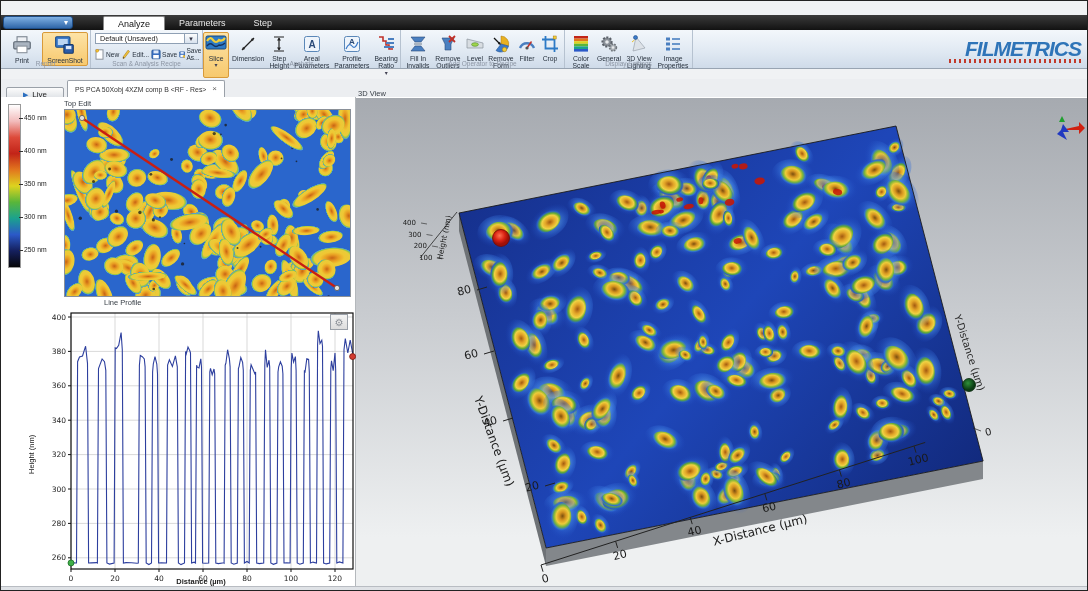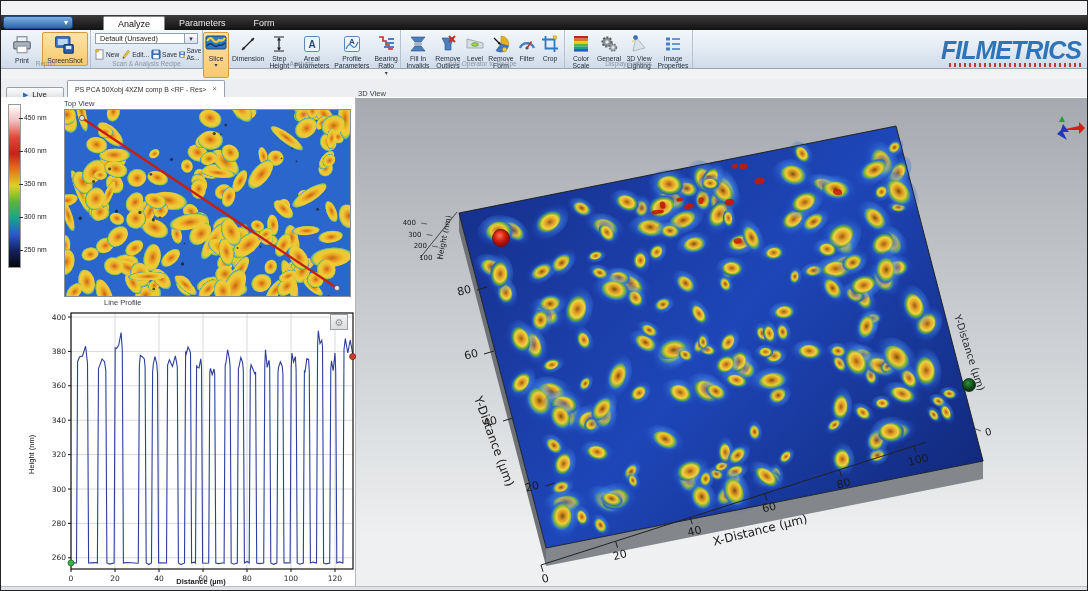--- a/index.html
+++ b/index.html
@@ -30,21 +30,21 @@
   .rlbl{font-size:6.8px;line-height:1.08;color:#27313d;margin-top:1px;}
   .ric{flex:0 0 auto;}
   .drop{font-size:6px;color:#445;line-height:1;}
   .recipe-select{display:flex;margin:1px 2px 2px 2px;height:14px;}
   .recipe-box{flex:1;background:#fff;border:1px solid #8fa0b4;font-size:7.2px;color:#222;display:flex;align-items:center;padding-left:4px;}
   .recipe-arrow{width:13px;background:linear-gradient(#fdfdfd,#d8e2ee);border:1px solid #8fa0b4;border-left:none;
                 display:flex;align-items:center;justify-content:center;font-size:7px;color:#334;}
   .mini-row{display:flex;justify-content:space-between;padding:0 1px;}
   .mini-btn{display:flex;align-items:center;gap:1px;font-size:6.6px;color:#27313d;padding:1px;}
   .logo-wrap{position:absolute;right:8px;top:8px;width:170px;text-align:right;}
-  .logo-text{font-size:25px;font-weight:bold;font-style:italic;color:#2e74b8;letter-spacing:-1px;line-height:1;}
+  .logo-text{font-size:21px;font-weight:bold;font-style:italic;color:#2e74b8;letter-spacing:-1px;line-height:1;}
   .logo-ticks{margin-top:0;height:4px;margin-left:38px;
       background:repeating-linear-gradient(90deg,#c23a2a 0 2px,transparent 2px 5px);}
   
   .tabstrip{position:absolute;left:0;top:78px;width:1088px;height:18px;background:#eceef1;}
   .live-btn{position:absolute;left:5px;top:8px;width:58px;height:14px;background:linear-gradient(#fcfcfc,#d9dde2);
             border:1px solid #9aa0a8;border-radius:2px;display:flex;align-items:center;justify-content:center;gap:4px;
             font-size:8px;color:#222;}
   .live-play{color:#2b6fc0;font-size:7px;line-height:1;}
   .doc-tab{position:absolute;left:66px;top:1px;height:17px;background:#fff;border:1px solid #9aa0a8;border-bottom:none;
            border-radius:2px 2px 0 0;display:flex;align-items:center;gap:6px;padding:0 7px;font-size:6.9px;color:#333;}
@@ -74,21 +74,21 @@
 <div class="app">
 
 
   <div class="menubar">
     <div class="appmenu-btn">
       <span>▾</span>
     </div>
     <div style="width:28px"></div>
     <div class="menu-item active">Analyze</div>
     <div class="menu-item">Parameters</div>
-    <div class="menu-item">Form</div>
+    <div class="menu-item">Step</div>
   </div>
 
   <div class="ribbon">
 
     <div class="rgroup" style="width:90px">
       <div class="rrow">
         <div class="rbtn" style="width:38px">
           <svg class="ric" width="22" height="22" viewBox="0 0 20 20">
             <rect x="5.5" y="2.5" width="9" height="5" fill="#eef1f5" stroke="#7a8490"></rect>
             <rect x="2.5" y="7" width="15" height="6.5" rx="1" fill="#aab4c0" stroke="#5a6470"></rect>
@@ -339,21 +339,21 @@
       <div class="cb-tick" style="left: 18px; top: 150px;"></div>
       <div class="cb-lab" style="left: 23px; top: 146px;">400 nm</div>
       <div class="cb-tick" style="left: 18px; top: 183px;"></div>
       <div class="cb-lab" style="left: 23px; top: 179px;">350 nm</div>
       <div class="cb-tick" style="left: 18px; top: 216px;"></div>
       <div class="cb-lab" style="left: 23px; top: 212px;">300 nm</div>
       <div class="cb-tick" style="left: 18px; top: 249px;"></div>
       <div class="cb-lab" style="left: 23px; top: 245px;">250 nm</div>
     </div>
 
-  <div class="pane-label" style="left:63px;top:98px;">Top View</div>
+  <div class="pane-label" style="left:63px;top:98px;">Top Edit</div>
   <svg id="tvSvg" width="287" height="188" style="position:absolute;left:63px;top:108px;">
       <defs>
         <radialGradient id="tvB" cx="45%" cy="42%">
           <stop offset="0%" stop-color="#c86414"></stop>
           <stop offset="28%" stop-color="#e89c22"></stop>
           <stop offset="55%" stop-color="#efc733"></stop>
           <stop offset="80%" stop-color="#e9cb3a"></stop>
           <stop offset="88%" stop-color="#9cc83e"></stop>
           <stop offset="96%" stop-color="#4f9fd4"></stop>
           <stop offset="100%" stop-color="rgba(42,102,204,0)"></stop>

